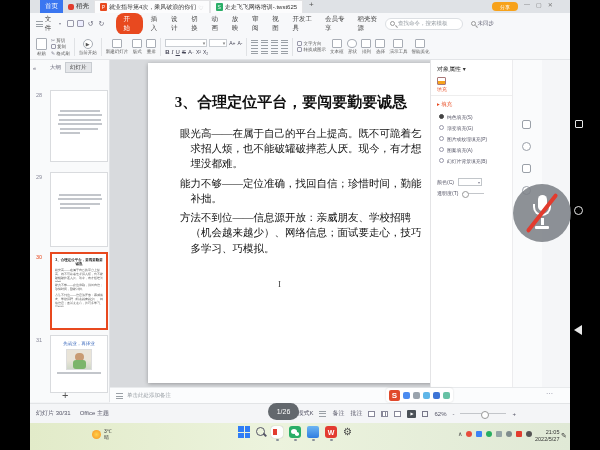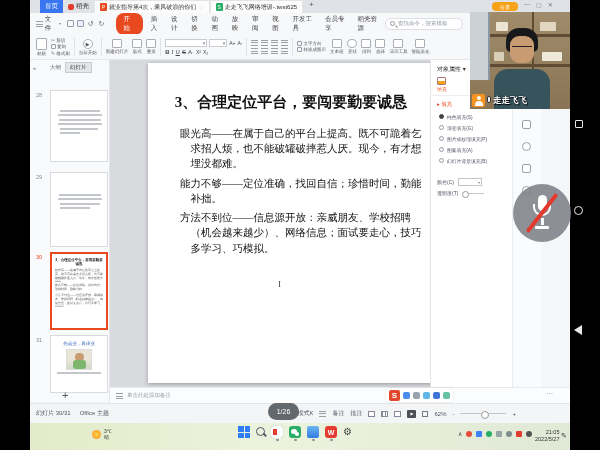--- a/index.html
+++ b/index.html
@@ -535,40 +535,20 @@
       <span class="tr sq" style="background:#e23c2e"></span>
       <span class="tr" style="background:#555"></span>
     </div>
     <div class="tb-time">
       <span>21:05</span><br>
       <span>2022/5/27</span>
     </div>
     <span class="pen">✎</span>
   </div>
 
-  <div class="webcam">
-    <div class="wc-bg"></div>
-    <div class="wc-shelf" style="top:22px"></div>
-    <div class="wc-shelf" style="top:52px"></div>
-    <div class="wc-vert"></div>
-    <div class="wc-book" style="left:26px;top:10px;width:12px;background:#ece5d4"></div>
-    <div class="wc-book" style="left:70px;top:10px;width:16px;background:#e2d8c2"></div>
-    <div class="wc-book" style="left:72px;top:40px;width:20px;background:#efe9da"></div>
-    <div class="wc-book" style="left:24px;top:40px;width:10px;background:#d9cfb8"></div>
-    <div class="wc-win"></div>
-    <div class="wc-hair"></div>
-    <div class="wc-face"></div>
-    <div class="wc-glasses"></div>
-    <div class="wc-body"></div>
-    <div class="wc-tag">
-      <span class="wc-person"></span>
-      <span class="wc-mic"></span>
-      <span class="wc-name">走走飞飞</span>
-    </div>
-  </div>
 
   <div class="micbtn">
     <div class="mb-cap"></div>
     <div class="mb-arc"></div>
     <div class="mb-stem"></div>
     <div class="mb-base"></div>
     <div class="mb-slash"></div>
   </div>
 
 </div>

